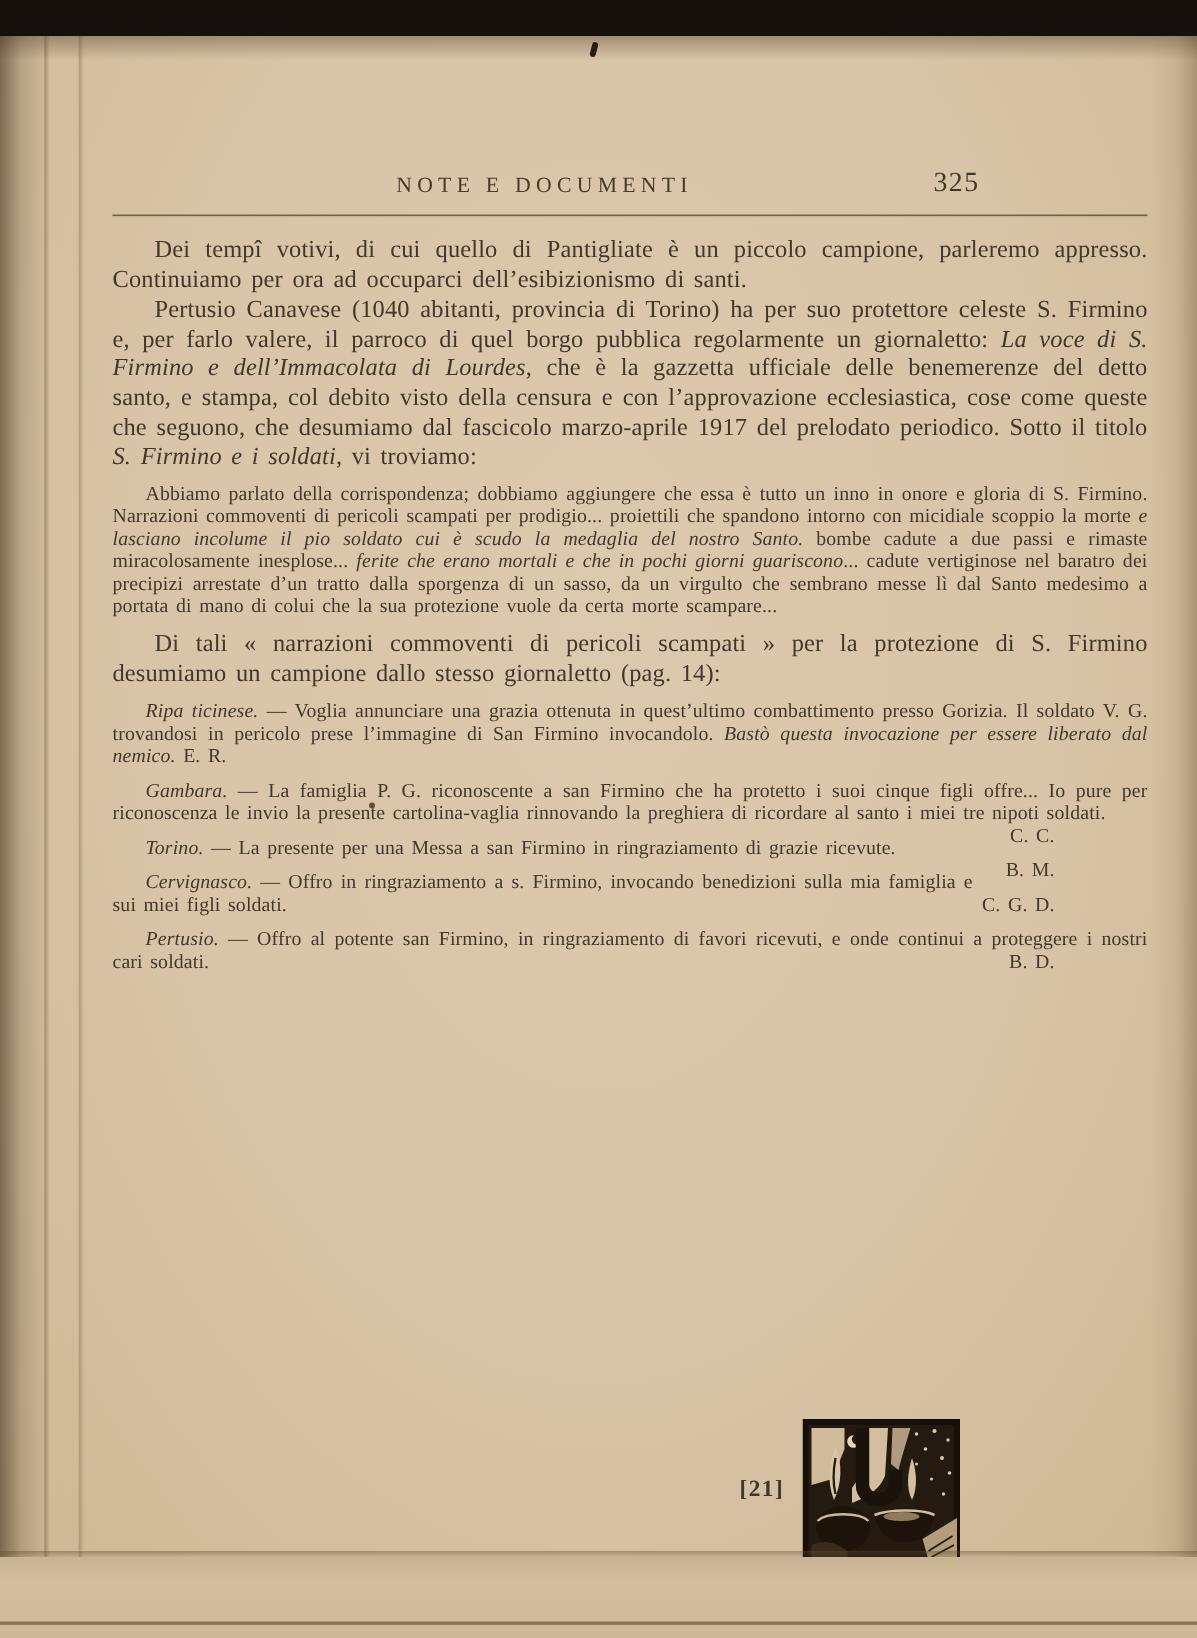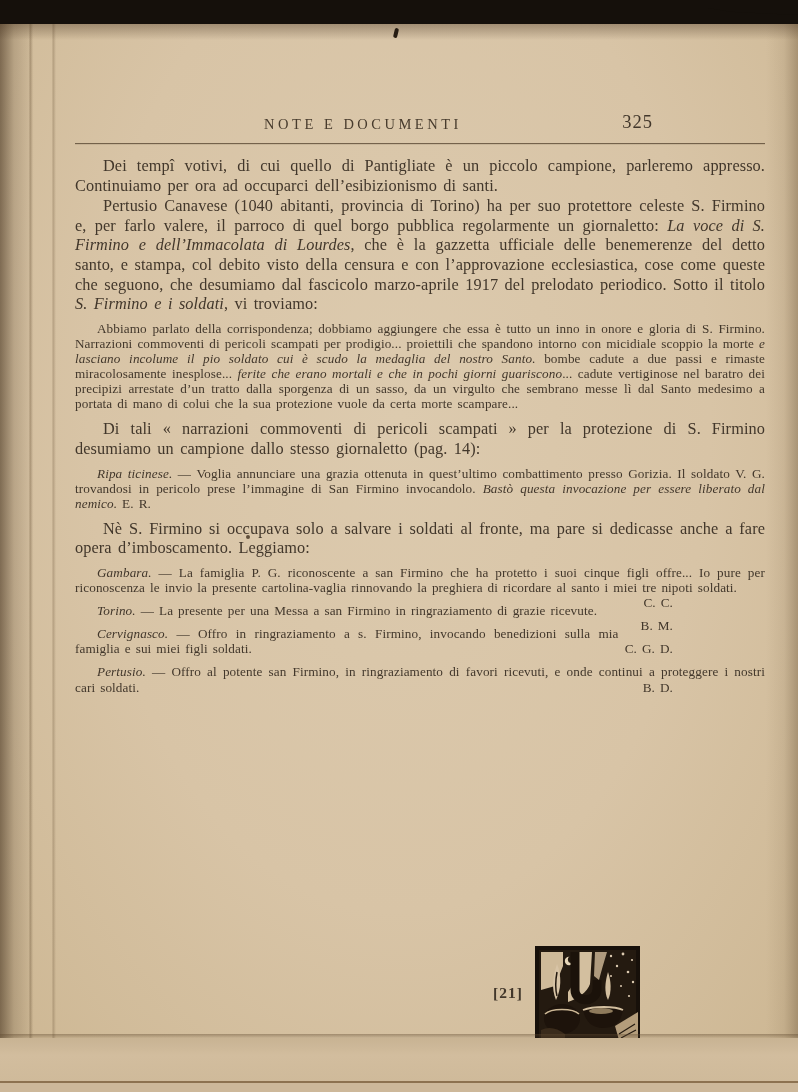--- a/index.html
+++ b/index.html
@@ -53,21 +53,21 @@
   p{margin:0;text-align:justify;hyphens:none;}
   p.body{
     font-size:16.3px;line-height:19.6px;word-spacing:2.2px;letter-spacing:.1px;
     text-indent:28px;margin:1px 0;
   }
   p.quote{
     font-size:13.2px;line-height:15.1px;word-spacing:1.6px;letter-spacing:.1px;
     text-indent:22px;margin:7px 0 8px 0;
   }
   .it{font-style:italic;}
-  .sig{float:right;margin-right:92px;white-space:nowrap;}
+  .sig{float:right;margin-right:62px;white-space:nowrap;}
   
   .fig-label{position:absolute;left:493px;top:960px;font-size:15.5px;font-weight:bold;
     letter-spacing:1px;}
   .woodcut{position:absolute;left:535px;top:922px;}
 </style>
 </head>
 <body>
 
 <div class="photo">
   <div class="top-strip"></div>
@@ -80,21 +80,20 @@
         <span class="running-title">NOTE E DOCUMENTI</span>
         <span class="page-number">325</span>
       </div>
       <div class="header-rule"></div>
       <div class="body-text">
           <p class="body"><span>Dei tempî votivi, di cui quello di Pantigliate è un piccolo campione, parleremo appresso. Continuiamo per ora ad occuparci dell’esibizionismo di santi.</span></p>
           <p class="body"><span>Pertusio Canavese (1040 abitanti, provincia di Torino) ha per suo protettore celeste S. Firmino e, per farlo valere, il parroco di quel borgo pubblica regolarmente un giornaletto: </span><span class="it">La voce di S. Firmino e dell’Immacolata di Lourdes</span><span>, che è la gazzetta ufficiale delle benemerenze del detto santo, e stampa, col debito visto della censura e con l’approvazione ecclesiastica, cose come queste che seguono, che desumiamo dal fascicolo marzo-aprile 1917 del prelodato periodico. Sotto il titolo </span><span class="it">S. Firmino e i soldati</span><span>, vi troviamo:</span></p>
           <p class="quote"><span>Abbiamo parlato della corrispondenza; dobbiamo aggiungere che essa è tutto un inno in onore e gloria di S. Firmino. Narrazioni commoventi di pericoli scampati per prodigio... proiettili che spandono intorno con micidiale scoppio la morte </span><span class="it">e lasciano incolume il pio soldato cui è scudo la medaglia del nostro Santo.</span><span> bombe cadute a due passi e rimaste miracolosamente inesplose... </span><span class="it">ferite che erano mortali e che in pochi giorni guariscono</span><span>... cadute vertiginose nel baratro dei precipizi arrestate d’un tratto dalla sporgenza di un sasso, da un virgulto che sembrano messe lì dal Santo medesimo a portata di mano di colui che la sua protezione vuole da certa morte scampare...</span></p>
           <p class="body"><span>Di tali « narrazioni commoventi di pericoli scampati » per la protezione di S. Firmino desumiamo un campione dallo stesso giornaletto (pag. 14):</span></p>
           <p class="quote"><span class="it">Ripa ticinese.</span><span> — Voglia annunciare una grazia ottenuta in quest’ultimo combattimento presso Gorizia. Il soldato V. G. trovandosi in pericolo prese l’immagine di San Firmino invocandolo. </span><span class="it">Bastò questa invocazione per essere liberato dal nemico.</span><span> E. R.</span></p>
-          <p class="body"><span>Nè S. Firmino si occupava solo a salvare i soldati al fronte, ma pare si dedicasse anche a fare opera d’imboscamento. Leggiamo:</span></p>
           <p class="quote"><span class="it">Gambara.</span><span> — La famiglia P. G. riconoscente a san Firmino che ha protetto i suoi cinque figli offre... Io pure per riconoscenza le invio la presente cartolina-vaglia rinnovando la preghiera di ricordare al santo i miei tre nipoti soldati.</span><span class="sig">C. C.</span></p>
           <p class="quote"><span class="it">Torino.</span><span> — La presente per una Messa a san Firmino in ringraziamento di grazie ricevute.</span><span class="sig">B. M.</span></p>
           <p class="quote"><span class="it">Cervignasco.</span><span> — Offro in ringraziamento a s. Firmino, invocando benedizioni sulla mia famiglia e sui miei figli soldati.</span><span class="sig">C. G. D.</span></p>
           <p class="quote"><span class="it">Pertusio.</span><span> — Offro al potente san Firmino, in ringraziamento di favori ricevuti, e onde continui a proteggere i nostri cari soldati.</span><span class="sig">B. D.</span></p>
         </div>
     </div>
 
     <div class="ink-dot"></div>
 
     <span class="fig-label">[21]</span>

